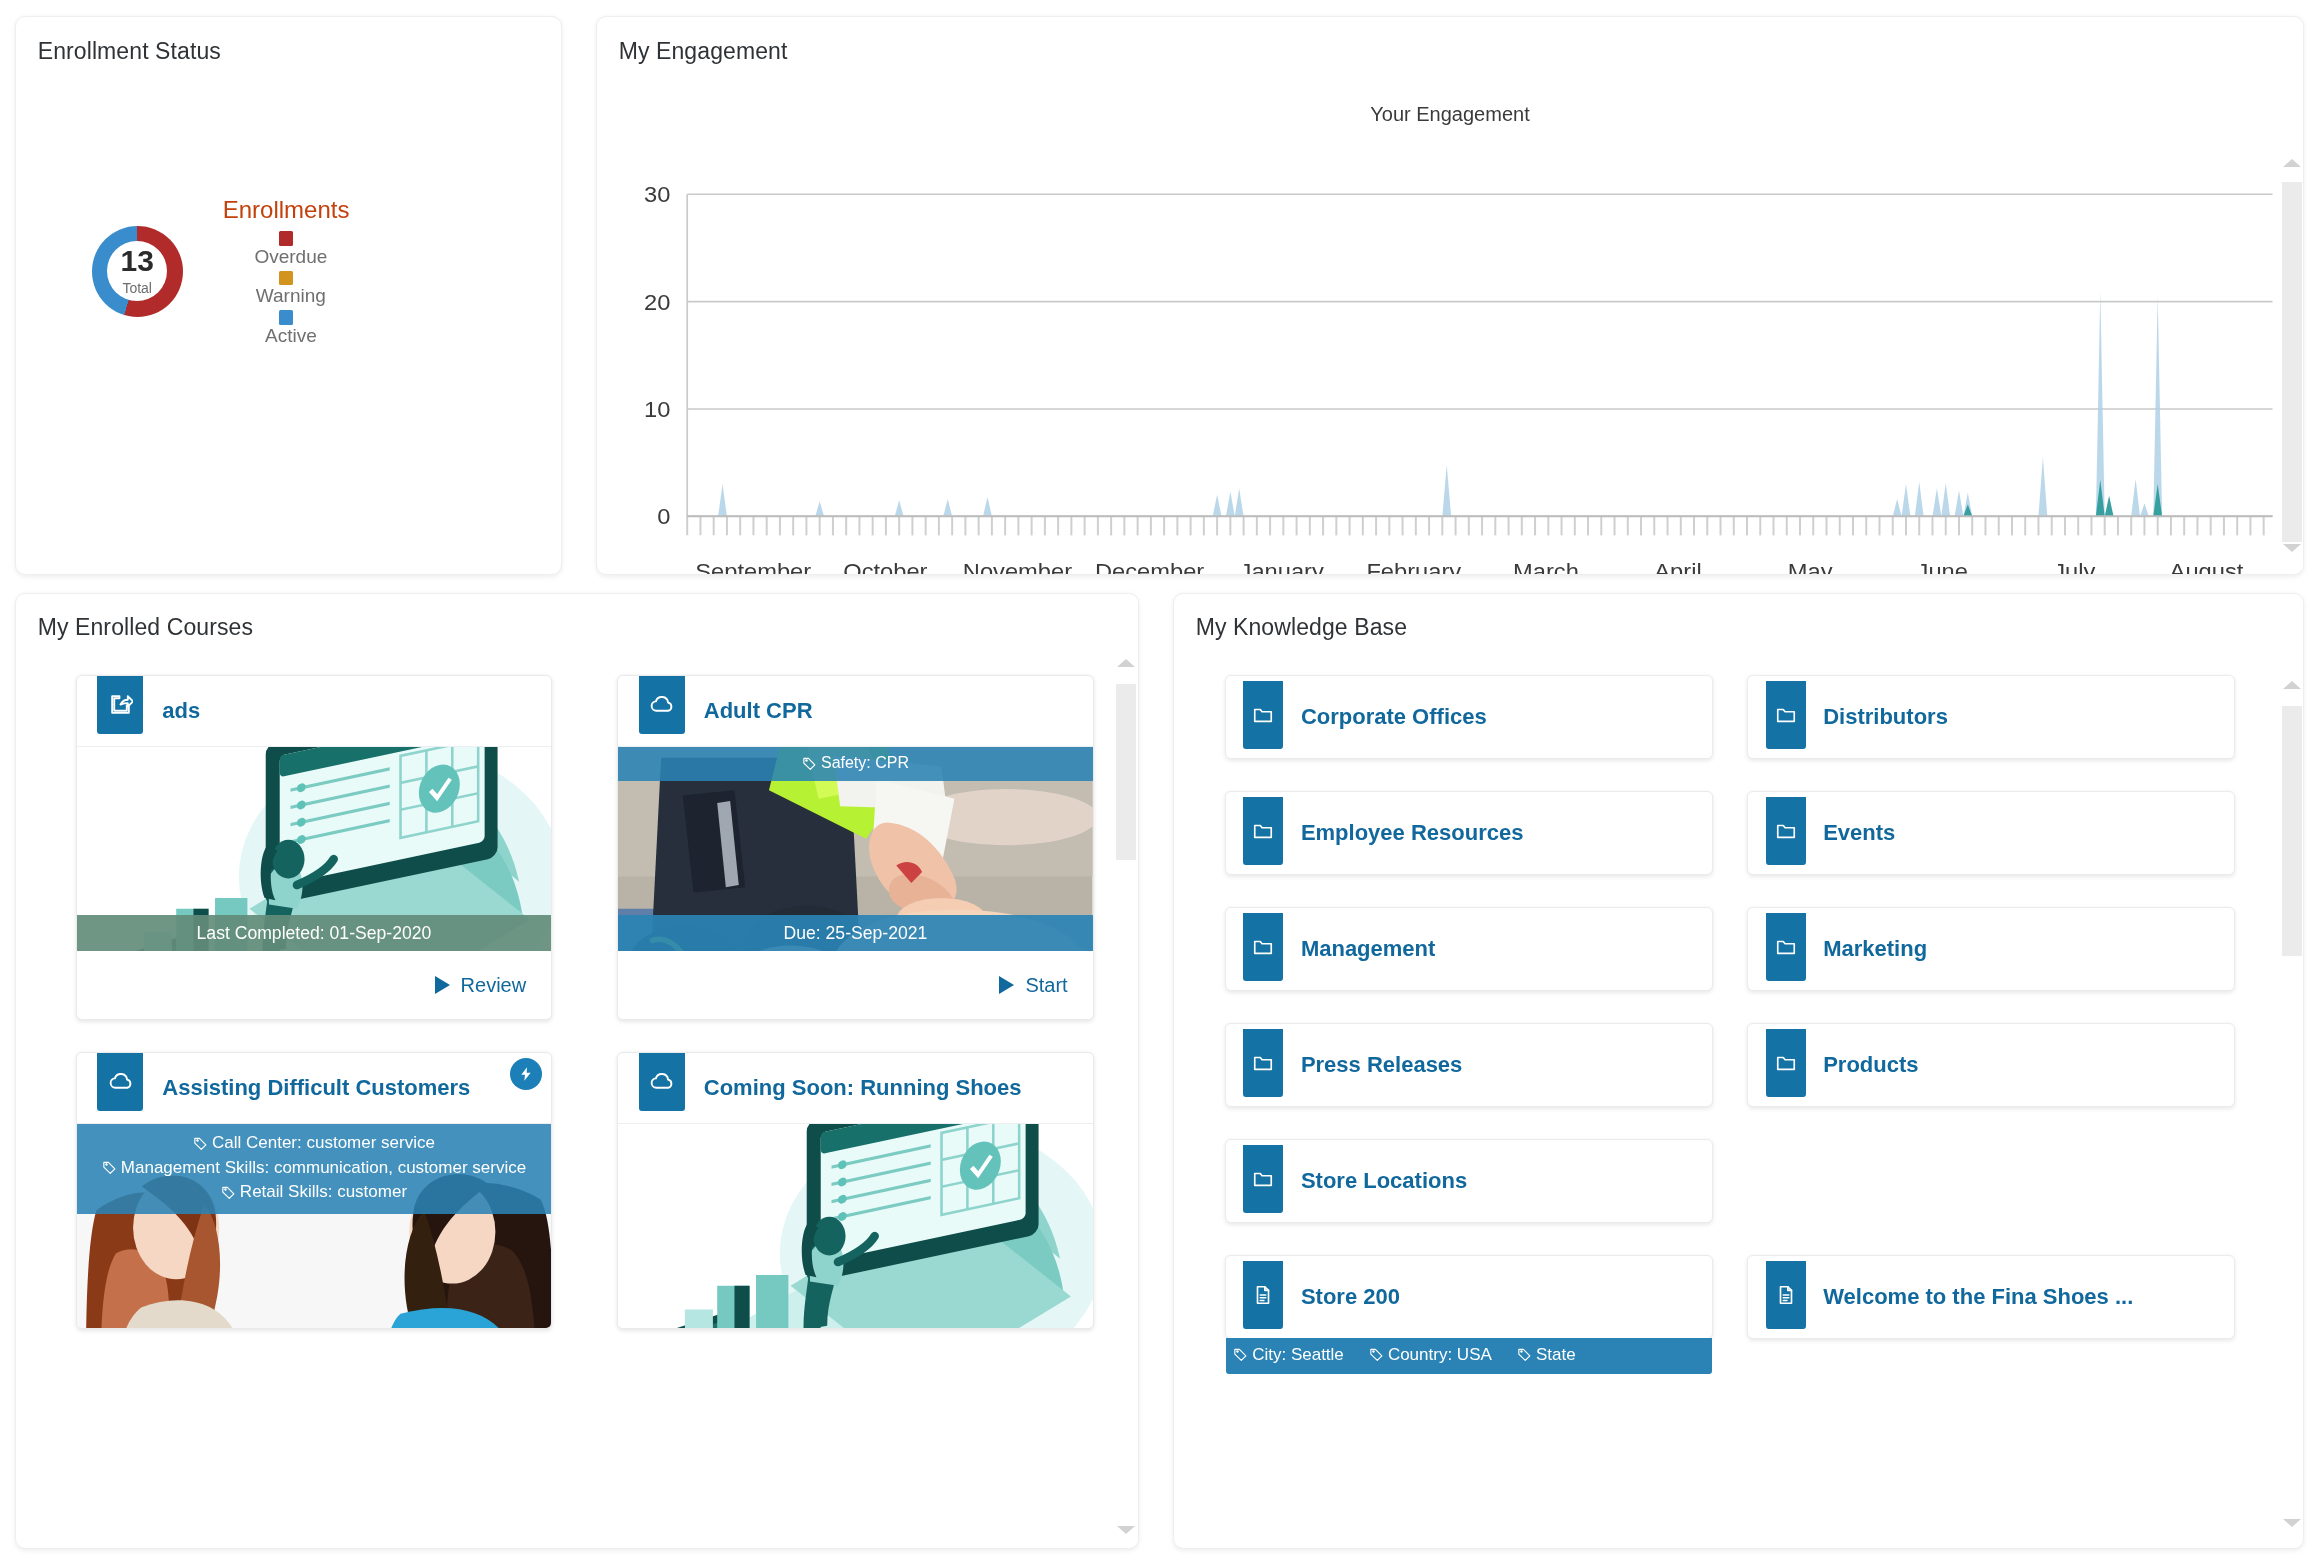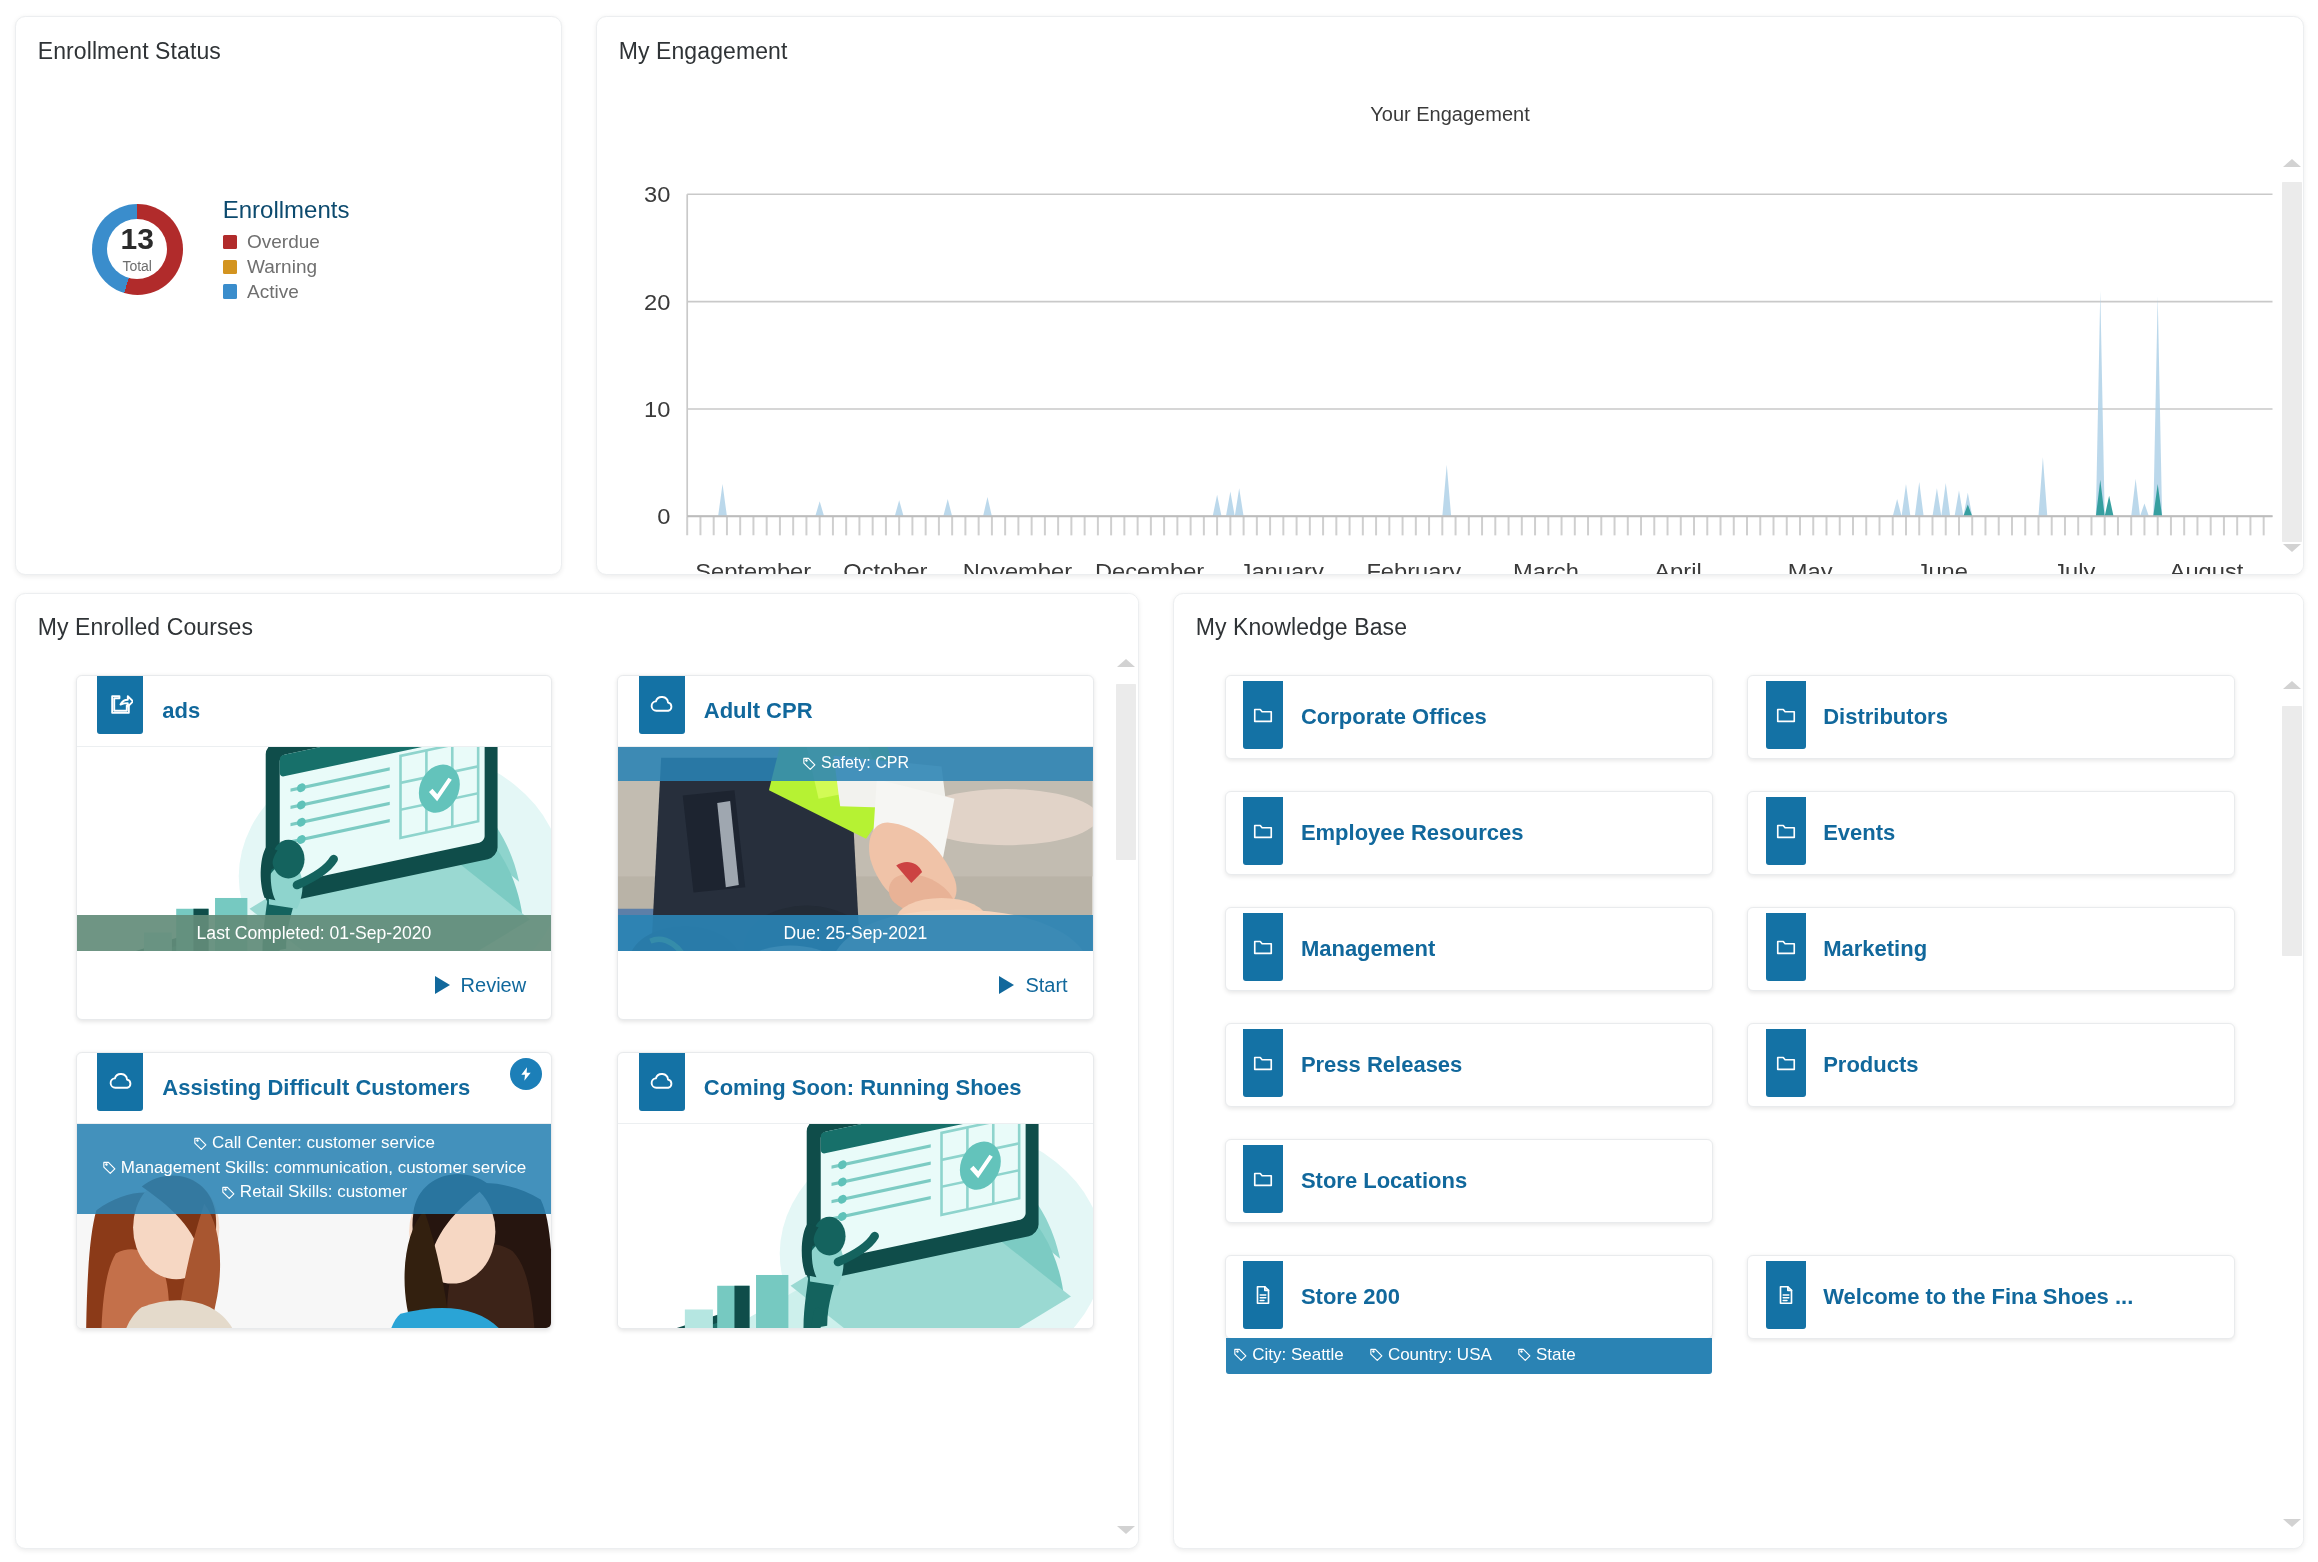--- a/index.html
+++ b/index.html
@@ -58,22 +58,22 @@
   .donut-center {
     position: absolute; inset: 0;
     display: flex; flex-direction: column;
     align-items: center; justify-content: center;
     z-index: 2;
   }
   .donut-num { font-size: 30px; font-weight: bold; color: #2b2b2b; line-height: 1; }
   .donut-sub { font-size: 14px; color: #6d6d6d; margin-top: 4.4px; }
 
   .legend { margin-left: 40px; }
-  .legend-title { font-size: 24px; color: #0c4a6e; margin-bottom: 7.4px; }
-  .legend-row { display: flex; align-items: center; margin-top: 2.9px; }
+  .legend-title { font-size: 24px; color: #c2410c; margin-bottom: 7.4px; }
+  .legend-row { display: flex; align-items: center; margin-top: 2.9px; flex-direction: column; }
   .swatch { width: 14.7px; height: 14.7px; flex: none; border-radius: 1.5px; }
   .legend-label { font-size: 19px; color: #6f6f6f; margin-left: 9.6px; }
 
   
   .chart-area { position: relative; width: 100%; height: 500px; }
   .chart-heading {
     text-align: center; font-size: 20px; color: #3a3a3a;
     margin-top: 38px;
   }
   .chart-svg-wrap {

